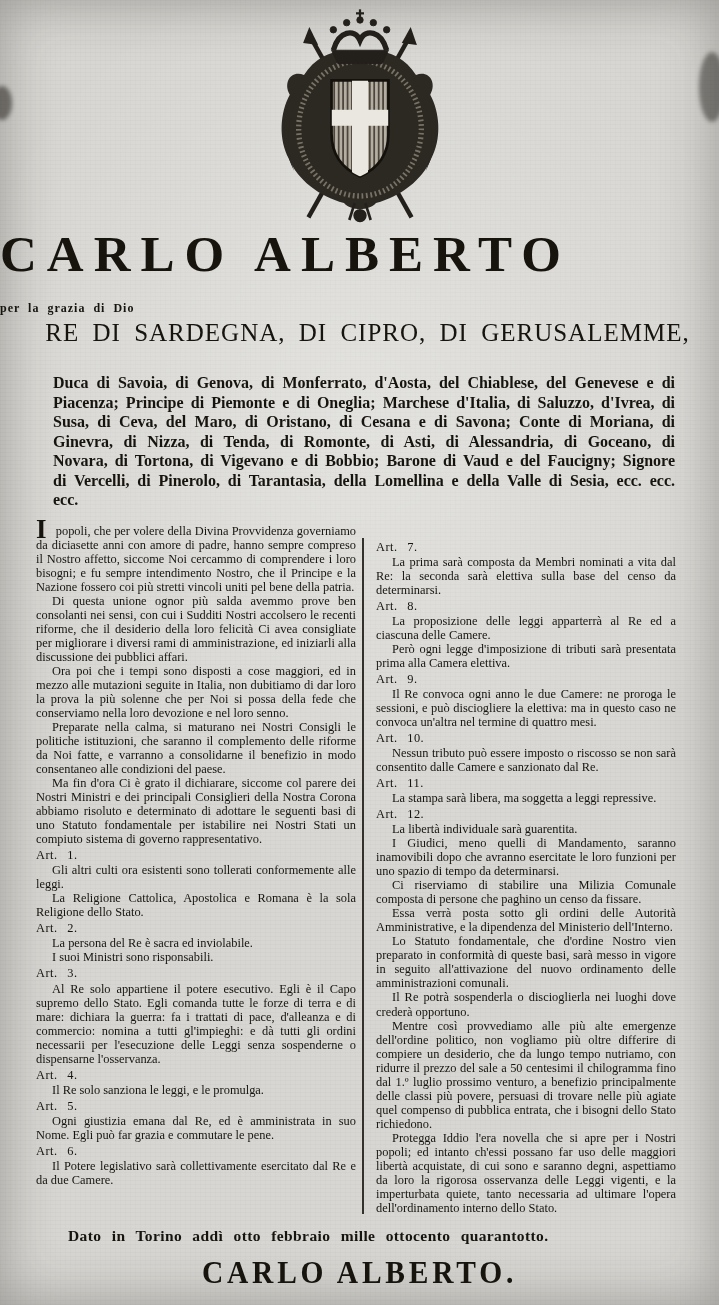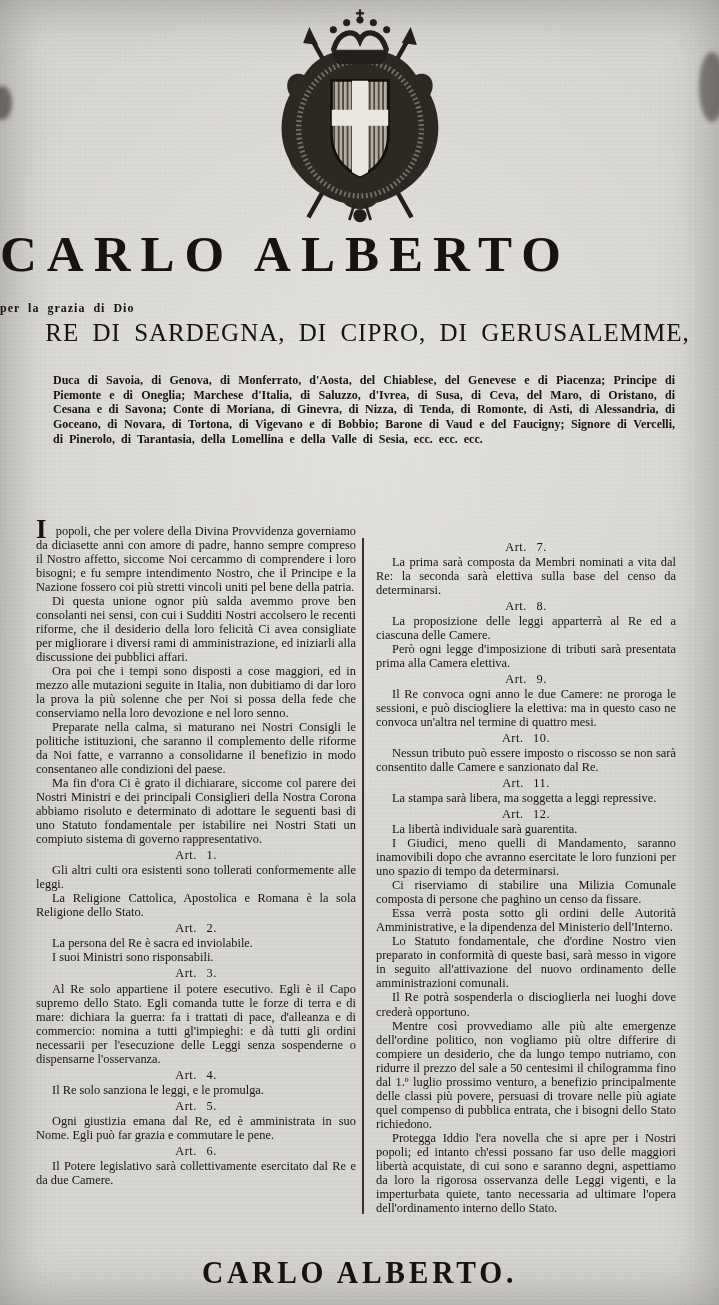--- a/index.html
+++ b/index.html
@@ -30,42 +30,42 @@
   .motto{
     position:absolute;top:301px;left:0;width:100%;text-align:left;
     font-size:12px;font-weight:bold;letter-spacing:1px;word-spacing:4px;
   }
   .royal-line{
     position:absolute;top:319px;left:0;width:100%;text-align:center;
     font-size:25px;font-weight:normal;letter-spacing:1px;word-spacing:6px;padding-left:8px;
   }
   .titles-para{
     position:absolute;top:373px;left:53px;width:622px;
-    font-size:12px;font-weight:bold;line-height:1.22;
+    font-size:16px;font-weight:bold;line-height:1.22;
     text-align:justify;word-spacing:3px;
   }
   .columns{
     position:absolute;top:524px;left:36px;width:656px;
     display:flex;gap:20px;
   }
   .col{font-size:12.4px;line-height:1.13;text-align:justify;}
   .col-left{width:320px;}
   .col-right{width:300px;padding-top:14px;}
   .divider{
     position:absolute;left:362px;top:538px;width:2px;height:676px;
     background:#34302a;
   }
   .para{margin:0;text-indent:16px;}
   .para.no-indent{text-indent:0;}
   .dropcap{
     font-size:27px;font-weight:bold;line-height:0;vertical-align:-3px;
     margin-right:5px;letter-spacing:1px;
   }
   .art-heading{
-    text-align:center;text-indent:0;margin:2px 0 1px 0;
+    text-align:left;text-indent:0;margin:2px 0 1px 0;
     word-spacing:6px;letter-spacing:.5px;
   }
   .dateline{
     position:absolute;top:1227px;left:68px;
     font-size:15.5px;font-weight:bold;word-spacing:6px;letter-spacing:.4px;
   }
   .signature{
     position:absolute;top:1255px;left:0;width:100%;text-align:center;
     font-size:31px;font-weight:bold;letter-spacing:4px;
     transform:scaleX(.95);
@@ -183,16 +183,17 @@
         <div class="para">I Giudici, meno quelli di Mandamento, saranno inamovibili dopo che avranno esercitate le loro funzioni per uno spazio di tempo da determinarsi.</div>
         <div class="para">Ci riserviamo di stabilire una Milizia Comunale composta di persone che paghino un censo da fissare.</div>
         <div class="para">Essa verrà posta sotto gli ordini delle Autorità Amministrative, e la dipendenza del Ministerio dell'Interno.</div>
         <div class="para">Lo Statuto fondamentale, che d'ordine Nostro vien preparato in conformità di queste basi, sarà messo in vigore in seguito all'attivazione del nuovo ordinamento delle amministrazioni comunali.</div>
         <div class="para">Il Re potrà sospenderla o discioglierla nei luoghi dove crederà opportuno.</div>
         <div class="para">Mentre così provvediamo alle più alte emergenze dell'ordine politico, non vogliamo più oltre differire di compiere un desiderio, che da lungo tempo nutriamo, con ridurre il prezzo del sale a 50 centesimi il chilogramma fino dal 1.º luglio prossimo venturo, a benefizio principalmente delle classi più povere, persuasi di trovare nelle più agiate quel compenso di pubblica entrata, che i bisogni dello Stato richiedono.</div>
         <div class="para">Protegga Iddio l'era novella che si apre per i Nostri popoli; ed intanto ch'essi possano far uso delle maggiori libertà acquistate, di cui sono e saranno degni, aspettiamo da loro la rigorosa osservanza delle Leggi vigenti, e la imperturbata quiete, tanto necessaria ad ultimare l'opera dell'ordinamento interno dello Stato.</div>
       </div>
   </div>
 
+  <div class="dateline">Dato in Torino addì otto febbraio mille ottocento quarantotto.</div>
 
   <div class="signature">CARLO ALBERTO.</div>
 
 </div>
 
 </body></html>

